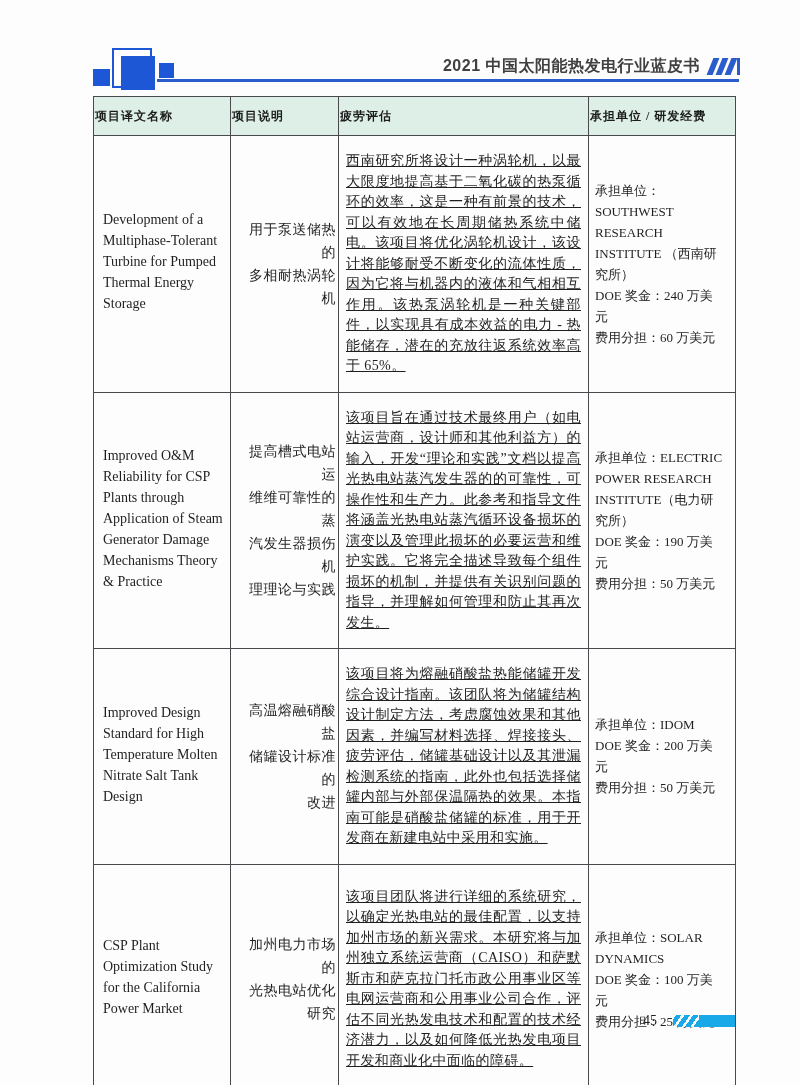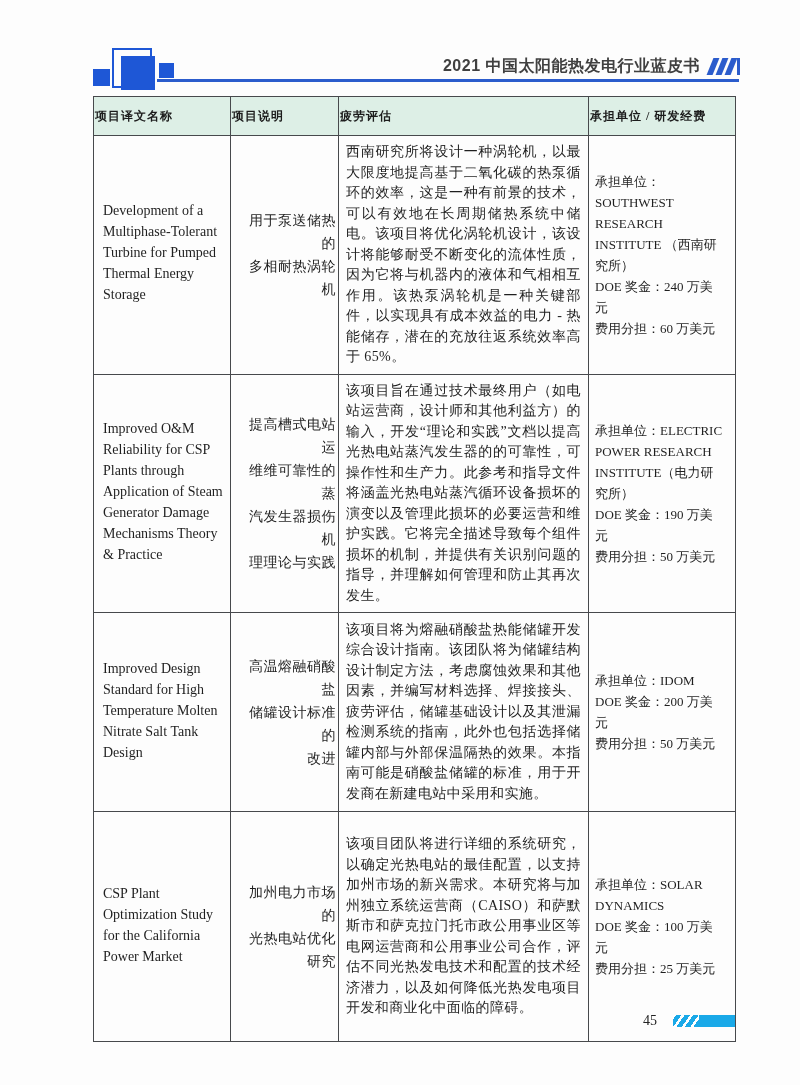--- a/index.html
+++ b/index.html
@@ -27,22 +27,22 @@
                  border-collapse:collapse;table-layout:fixed;}
   table.projects th,table.projects td{border:1.8px solid #47494c;vertical-align:middle;}
   table.projects thead tr{height:39px;}
   table.projects th{background:#ddefe6;font-size:12px;font-weight:700;text-align:left;
                     letter-spacing:1px;color:#1c1c1c;}
   col.c1{width:137px;} col.c2{width:108px;} col.c3{width:250px;} col.c4{width:147px;}
   tr.r1{height:210px;} tr.r2{height:233px;} tr.r3{height:199px;} tr.r4{height:230px;}
 
   td.c1{padding:0 4px 4px 9px;font-size:14px;line-height:21px;white-space:pre-line;}
   td.c2{padding:4px 2px 4px 8px;font-size:14px;line-height:23px;letter-spacing:0.5px;white-space:pre-line;text-align:right;}
-  td.c3{padding:6px 7px;font-size:14px;line-height:20.5px;text-align:justify;
-        letter-spacing:0.4px;}
+  td.c3{padding:15px 7px;font-size:14px;line-height:20.5px;text-align:justify;
+        letter-spacing:0.4px;text-decoration:underline;}
   td.c4{padding:4px 10px 4px 6px;font-size:13px;line-height:21px;white-space:pre-line;
         overflow-wrap:break-word;}
 
   
   .footer{position:absolute;top:1013px;right:65px;display:flex;align-items:center;gap:16px;}
   .page-number{font-size:14px;color:#222;}
   .footer-bar{position:relative;display:block;width:62px;height:12px;background:#1aa9e8;}
   .footer-bar .stripes{position:absolute;left:0;top:0;bottom:0;width:26px;
         background:repeating-linear-gradient(125deg,#ffffff 0 2.5px,transparent 2.5px 7px);}
 </style>

